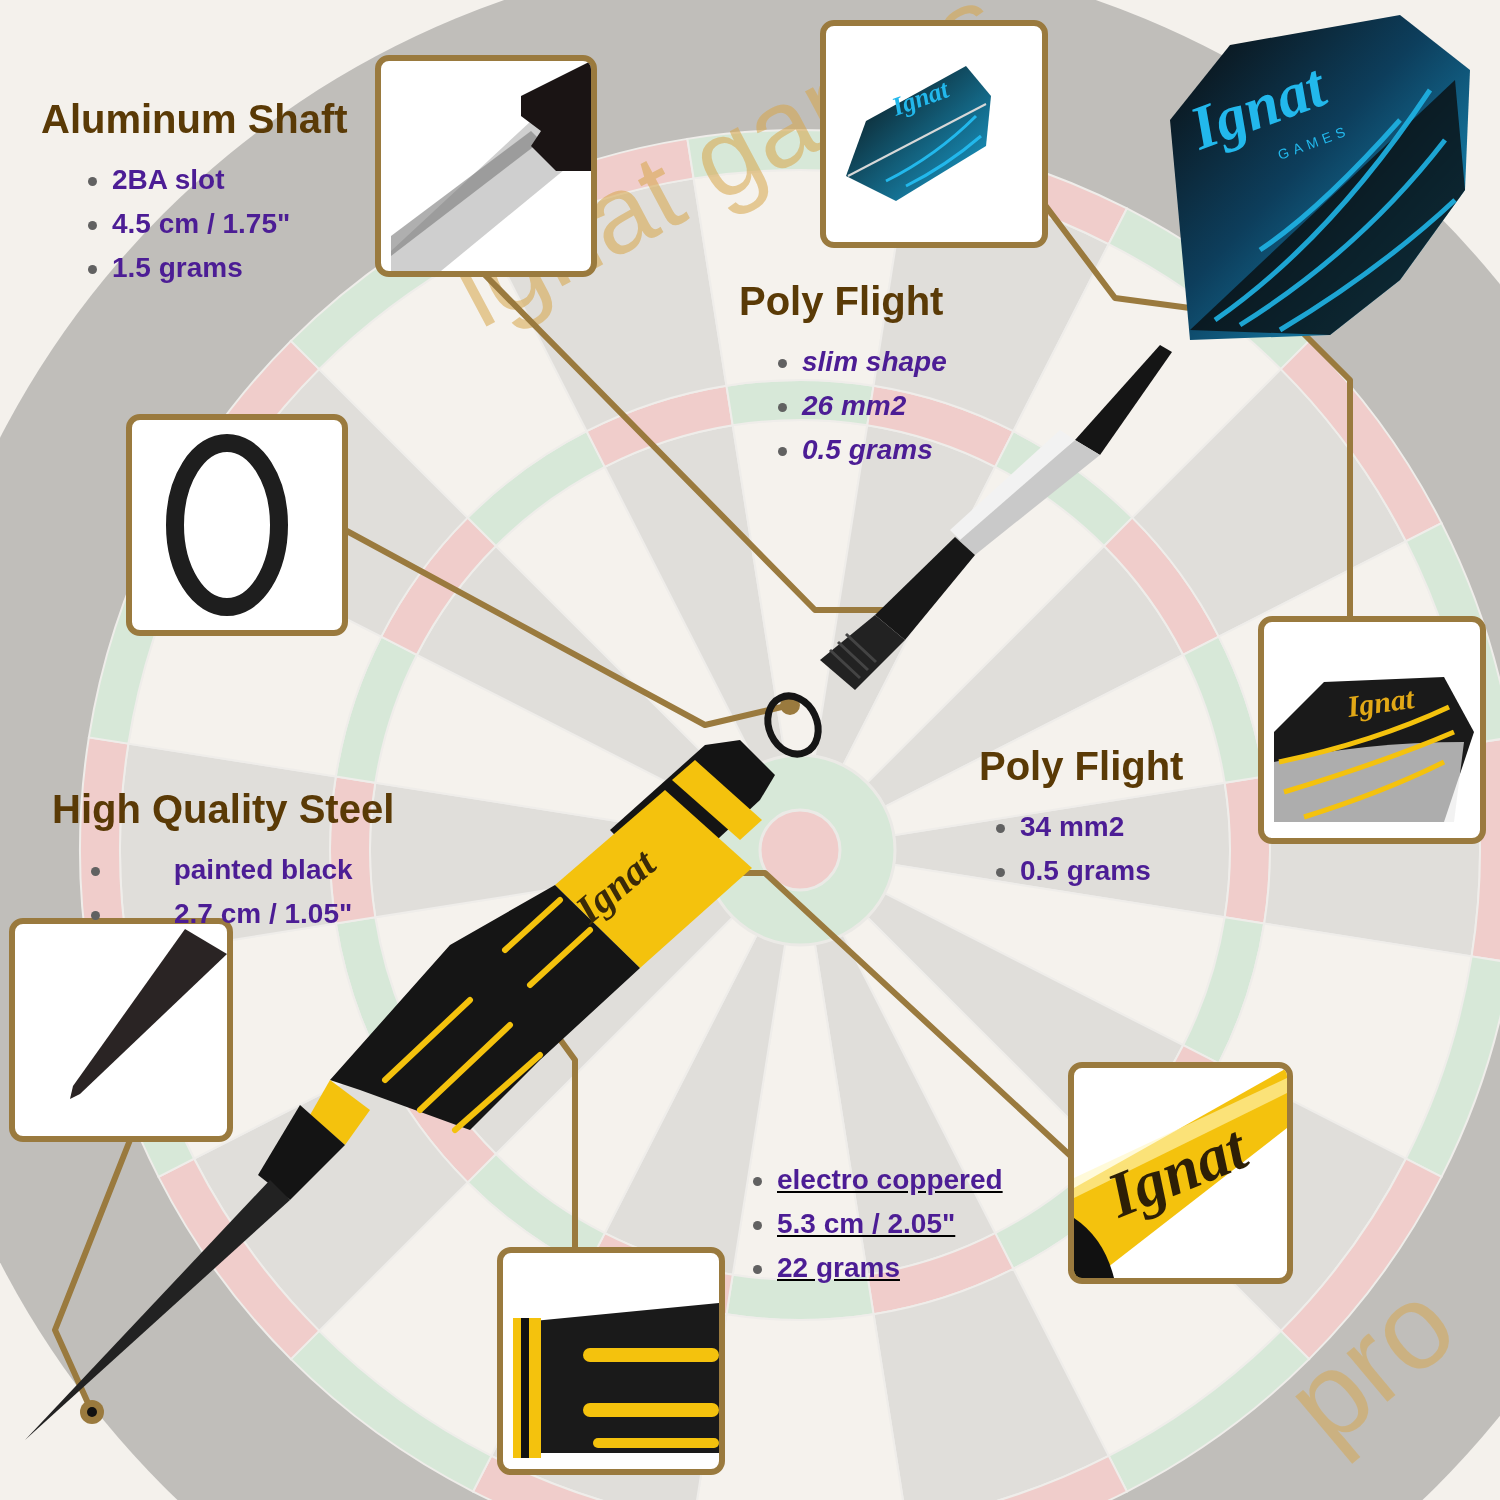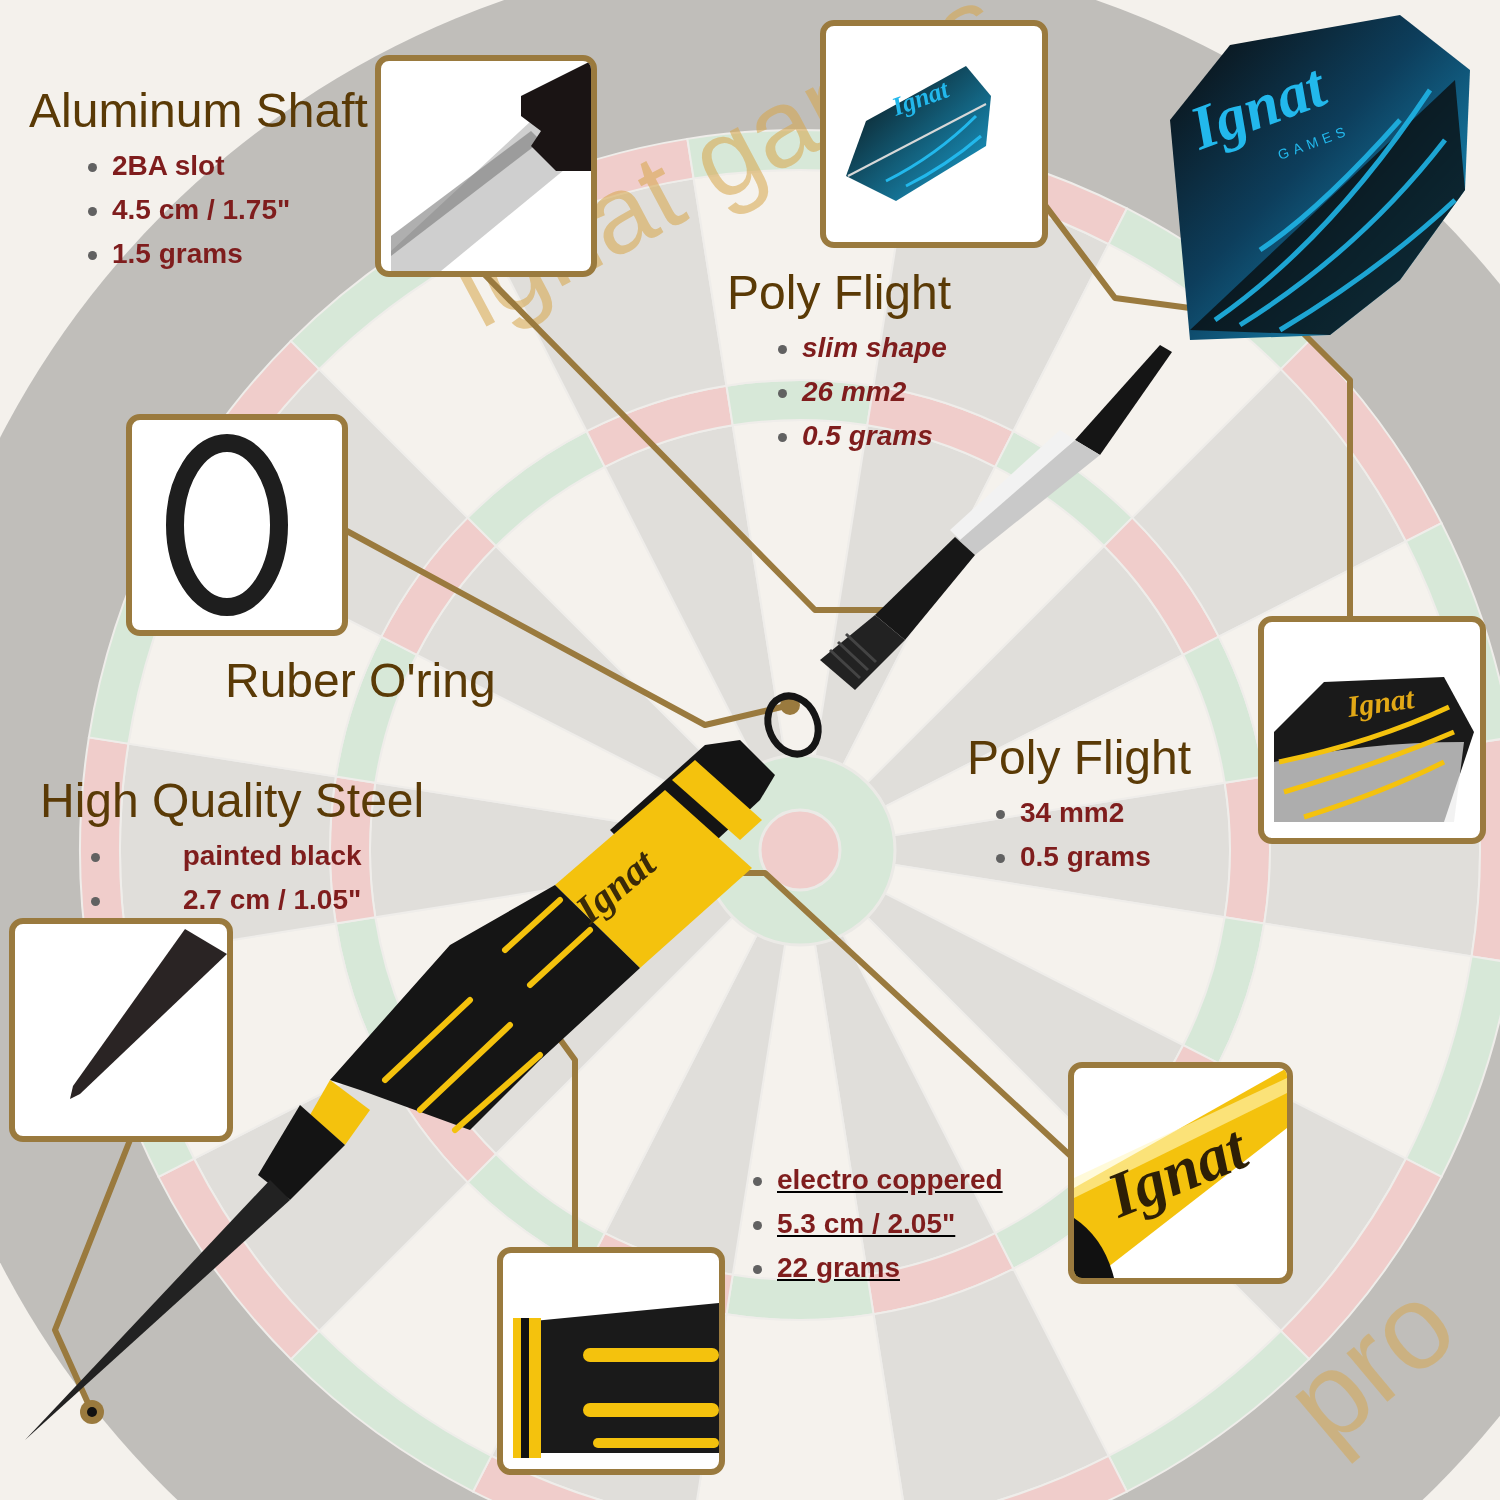--- a/index.html
+++ b/index.html
@@ -1,22 +1,22 @@
 <!DOCTYPE html>
 <html><head>
 <meta charset="utf-8">
 <style>
   html, body { margin: 0; padding: 0; }
   body { width: 1500px; height: 1500px; position: relative; overflow: hidden; background: #f4f1ec; font-family: "Liberation Sans", sans-serif; }
   #stage { position: absolute; left: 0; top: 0; width: 1500px; height: 1500px; }
   svg.layer { position: absolute; left: 0; top: 0; }
   .callout { position: absolute; }
-  .callout h2 { margin: 5px; font-family: "Liberation Sans", sans-serif; font-weight: normal; font-size: 48px; color: #5a3a06; line-height: 1.1; white-space: nowrap; }
+  .callout h2 { margin: 17px; font-family: "Liberation Sans", sans-serif; font-weight: bold; font-size: 40px; color: #5a3a06; line-height: 1.1; white-space: nowrap; }
   .callout ul { margin: 6px 0 0 0; padding: 0; list-style: none; }
-  .callout li { position: relative; font-weight: bold; font-size: 28px; color: #7f1d1d; line-height: 44px; white-space: nowrap; padding-left: 28px; }
+  .callout li { position: relative; font-weight: bold; font-size: 28px; color: #4c1d95; line-height: 44px; white-space: nowrap; padding-left: 28px; }
   .callout li::before { content: ""; position: absolute; left: 4px; top: 19px; width: 9px; height: 9px; border-radius: 50%; background: #616161; }
   .inset { position: absolute; box-sizing: border-box; border: 6px solid #9a7a3e; border-radius: 14px; background: #ffffff; overflow: hidden; }
   .inset svg { position: absolute; left: 0; top: 0; width: 100%; height: 100%; }
 </style>
 </head>
 <body>
 
 <div id="stage">
 
   <svg class="layer" width="1500" height="1500" viewBox="0 0 1500 1500">
@@ -279,23 +279,20 @@
 
   <div class="callout" style="left:722px; top:262px;">
     <h2>Poly Flight</h2>
     <ul style="margin-left:52px;font-style:italic;">
       <li>slim shape</li>
       <li>26 mm2</li>
       <li>0.5 grams</li>
     </ul>
   </div>
 
-  <div class="callout" style="left:220px; top:650px;">
-    <h2>Ruber O'ring</h2>
-  </div>
 
   <div class="callout" style="left:962px; top:727px;">
     <h2>Poly Flight</h2>
     <ul style="margin-left:30px;">
       <li>34 mm2</li>
       <li>0.5 grams</li>
     </ul>
   </div>
 
   <div class="callout" style="left:35px; top:770px;text-align:center;">

